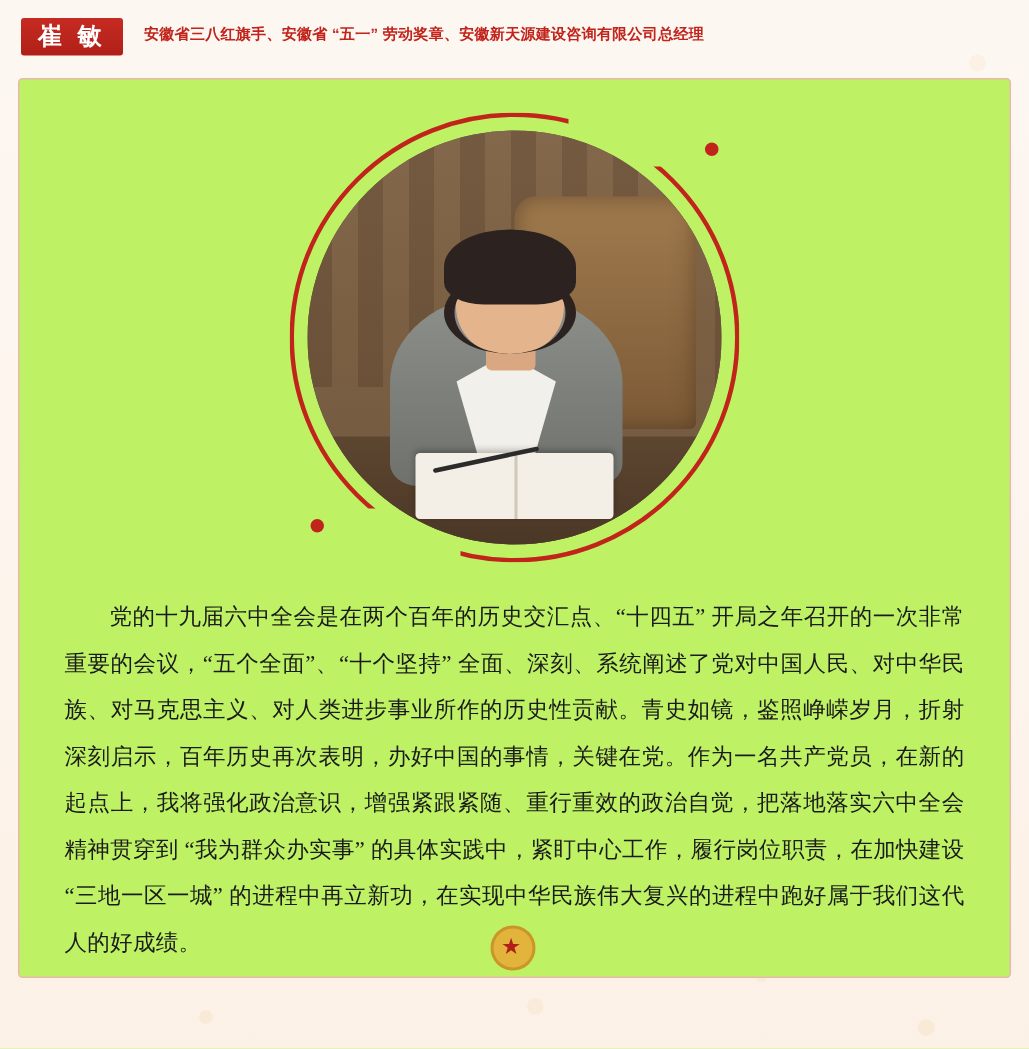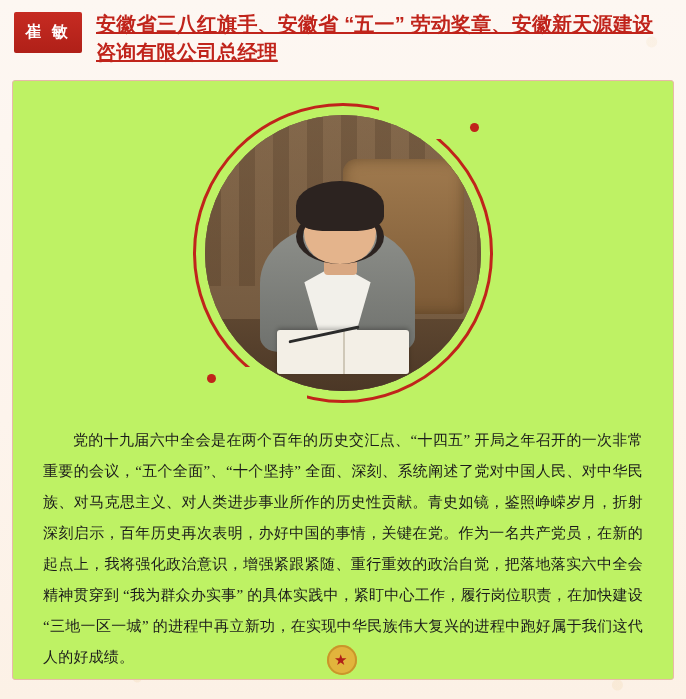--- a/index.html
+++ b/index.html
@@ -41,42 +41,41 @@
   
   .header {
     display: flex;
     align-items: flex-start;
     padding: 10px 14px 0 14px;
     box-sizing: border-box;
   }
   .name-badge {
     flex: 0 0 auto;
     width: 68px;
-    height: 41px;
+    height: 25px;
     background: #c0392b;
     background: linear-gradient(180deg, #c62b22 0%, #b02018 100%);
     color: #ffffff;
     font-size: 16px;
     font-weight: bold;
     letter-spacing: 3px;
     display: flex;
     align-items: center;
     justify-content: center;
     border-radius: 2px;
     margin-top: 2px;
   }
   .header-title {
     margin-left: 14px;
     color: #c0241b;
-    font-size: 20px;
+    font-size: 10px;
     line-height: 28px;
     font-weight: bold;
     letter-spacing: 0.2px;
     max-width: 580px;
-    text-decoration: underline;
   }
 
   
   .card {
     position: relative;
     margin: 14px 12px 0 12px;
     background: #bef264;
     border: 1px solid #e8b9a8;
     border-radius: 3px;
     height: 600px;

